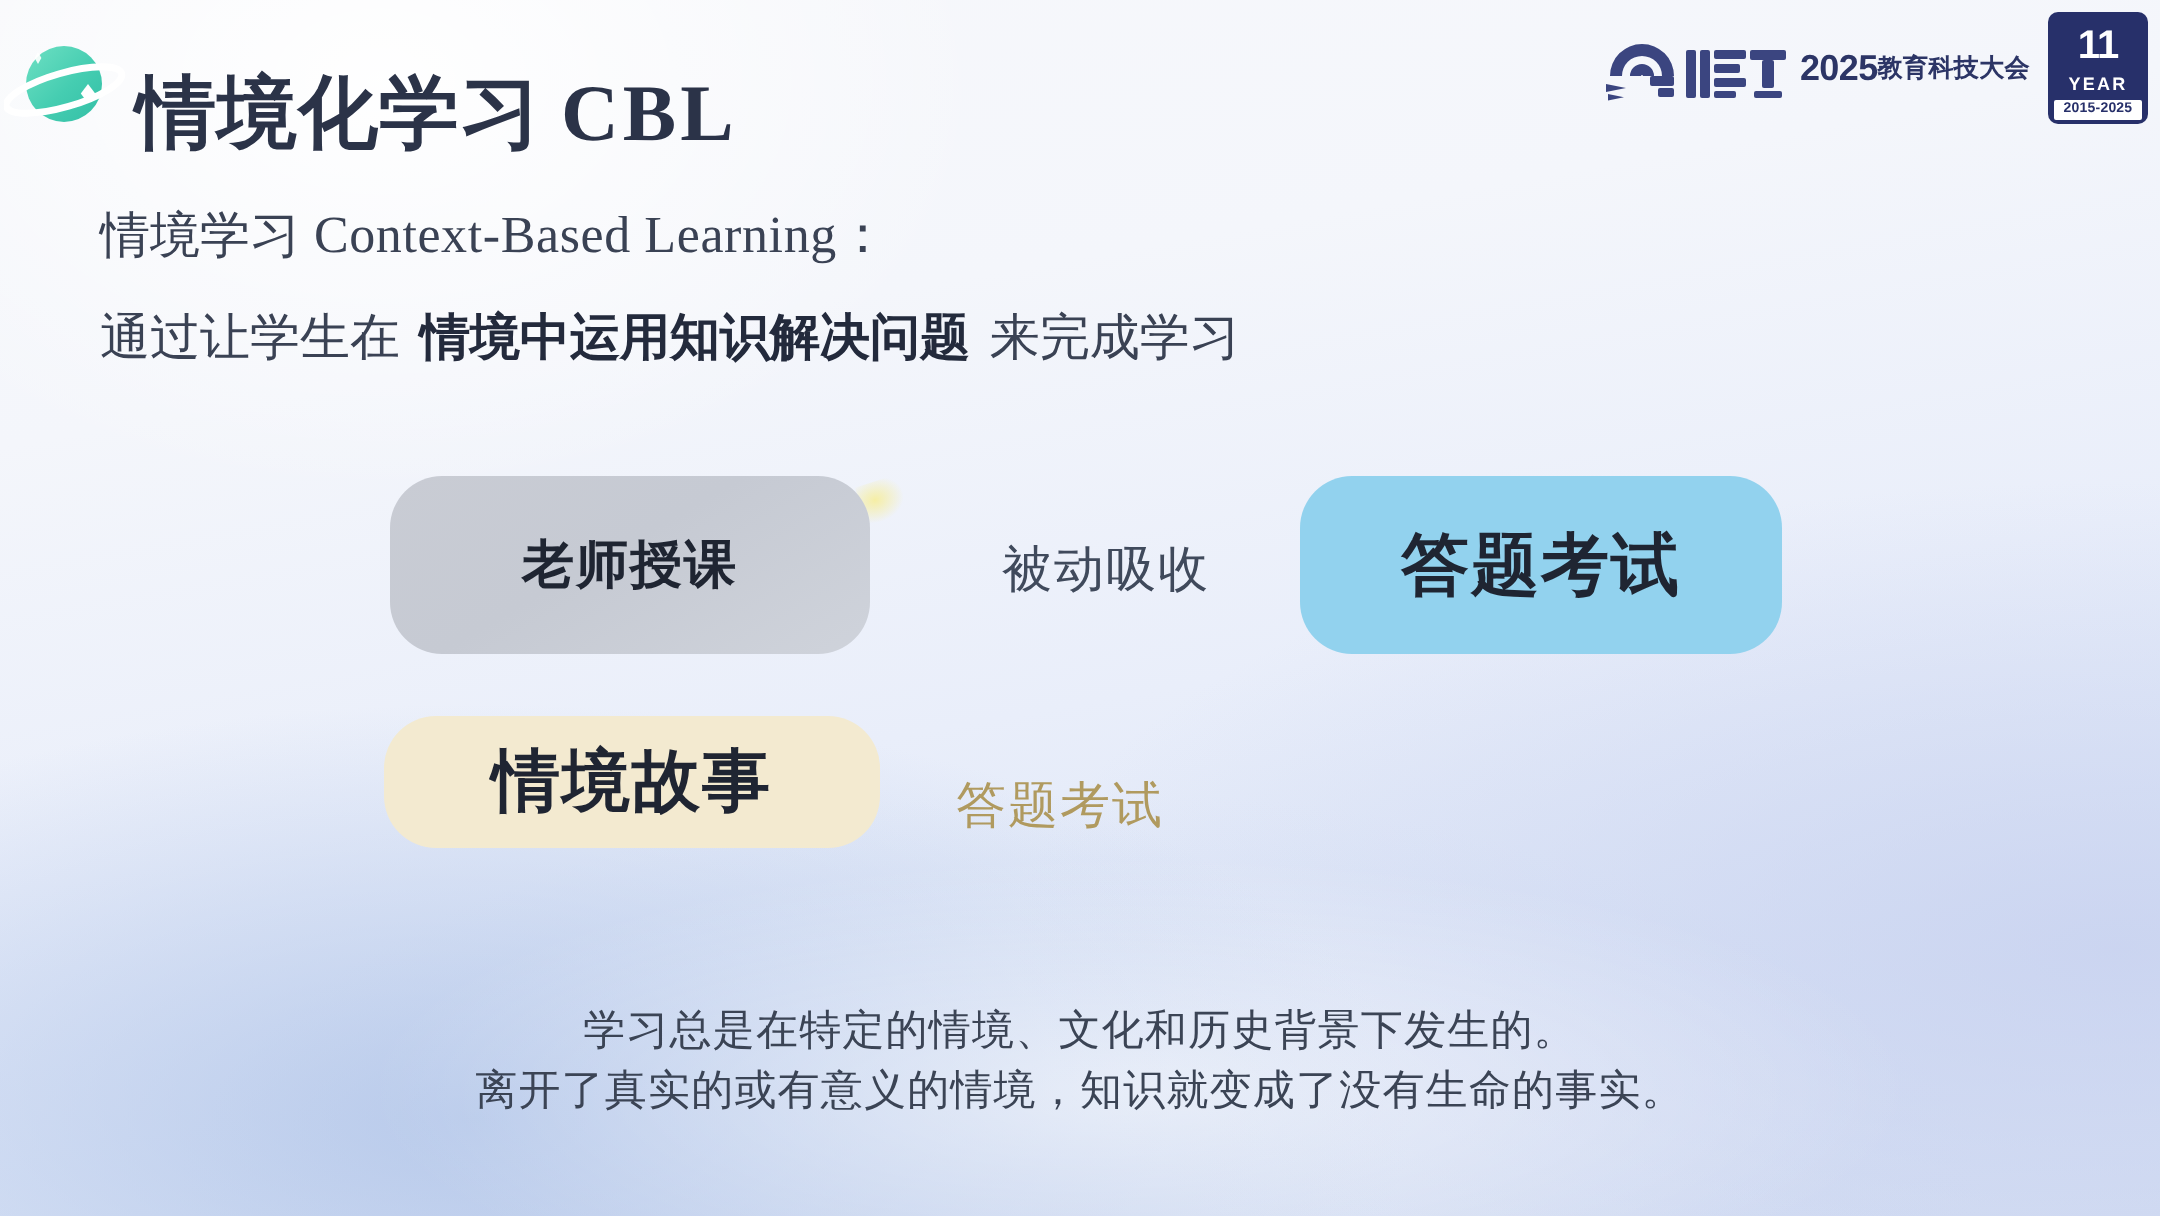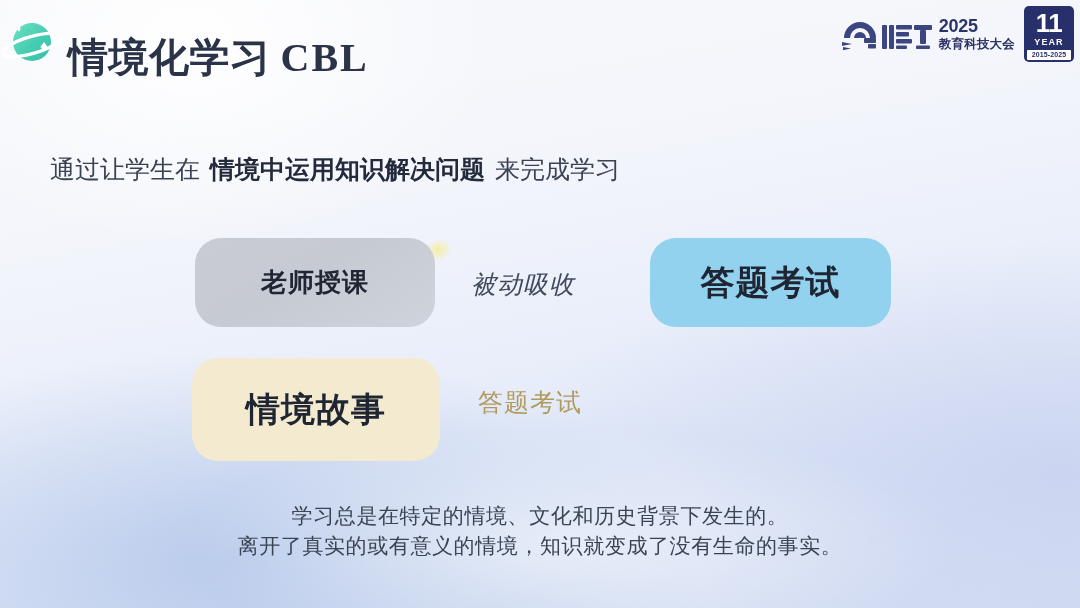--- a/index.html
+++ b/index.html
@@ -75,21 +75,21 @@
     gap: 9px;
   }
   .logo-get {
     display: flex;
     align-items: center;
     gap: 5px;
   }
   .logo-get-mark { display: block; }
   .logo-get-text {
     display: flex;
-    flex-direction: column;
+    flex-direction: row;
     justify-content: flex-start;
     line-height: 1;
     color: #2c3566;
   }
   .logo-year-num {
     font-size: 18px;
     font-weight: 800;
     letter-spacing: -0.3px;
   }
   .logo-year-cn {
@@ -104,21 +104,21 @@
     border-radius: 5px;
     display: flex;
     flex-direction: column;
     align-items: center;
     justify-content: flex-start;
     padding-top: 2px;
     box-sizing: border-box;
     color: #ffffff;
   }
   .badge-num {
-    font-size: 26px;
+    font-size: 20px;
     font-weight: 800;
     line-height: 26px;
     letter-spacing: -0.5px;
     margin-top: 2px;
   }
   .badge-year {
     font-size: 9px;
     font-weight: 700;
     letter-spacing: 1.1px;
     line-height: 10px;
@@ -195,45 +195,44 @@
   }
   .pill-r1c2 {
     left: 650px; top: 238px;
     width: 241px; height: 89px;
     border-radius: 26px;
     background: #92d2ee;
     font-size: 34px;
   }
   .pill-r2c1 {
     left: 192px; top: 358px;
-    width: 248px; height: 103px;
+    width: 248px; height: 66px;
     border-radius: 26px;
     background: #f3ead0;
     font-size: 34px;
   }
   .pill-r2c2 {
     left: 648px; top: 358px;
     width: 243px; height: 87px;
     border-radius: 26px;
     background: #f8f483;
     font-size: 34px;
   }
 
   .mid-label {
     position: absolute;
     text-align: center;
     font-size: 25px;
     letter-spacing: 1px;
     white-space: nowrap;
   }
   .mid-1 {
-    left: 448px; top: 268px;
+    left: 478px; top: 268px;
     width: 150px;
     color: #404a5c;
-    font-style: italic;
   }
   .mid-2 {
     left: 455px; top: 386px;
     width: 150px;
     color: #b09a5f;
   }
 
   
   .fleck {
     position: absolute;
@@ -311,20 +310,24 @@
         <span class="logo-year-cn">教育科技大会</span>
       </div>
     </div>
     <div class="badge">
       <span class="badge-num">11</span>
       <span class="badge-year">YEAR</span>
       <span class="badge-range">2015-2025</span>
     </div>
   </div>
 
+  <div class="lead-1">
+    <span>情境学习</span>
+    <span class="latin">Context-Based Learning：</span>
+  </div>
 
   <div class="lead-2">
     <span>通过让学生在</span>
     <span class="emph">情境中运用知识解决问题</span>
     <span>来完成学习</span>
   </div>
 
   <div class="fleck"></div>
 
   <div class="pill pill-r1c1">

